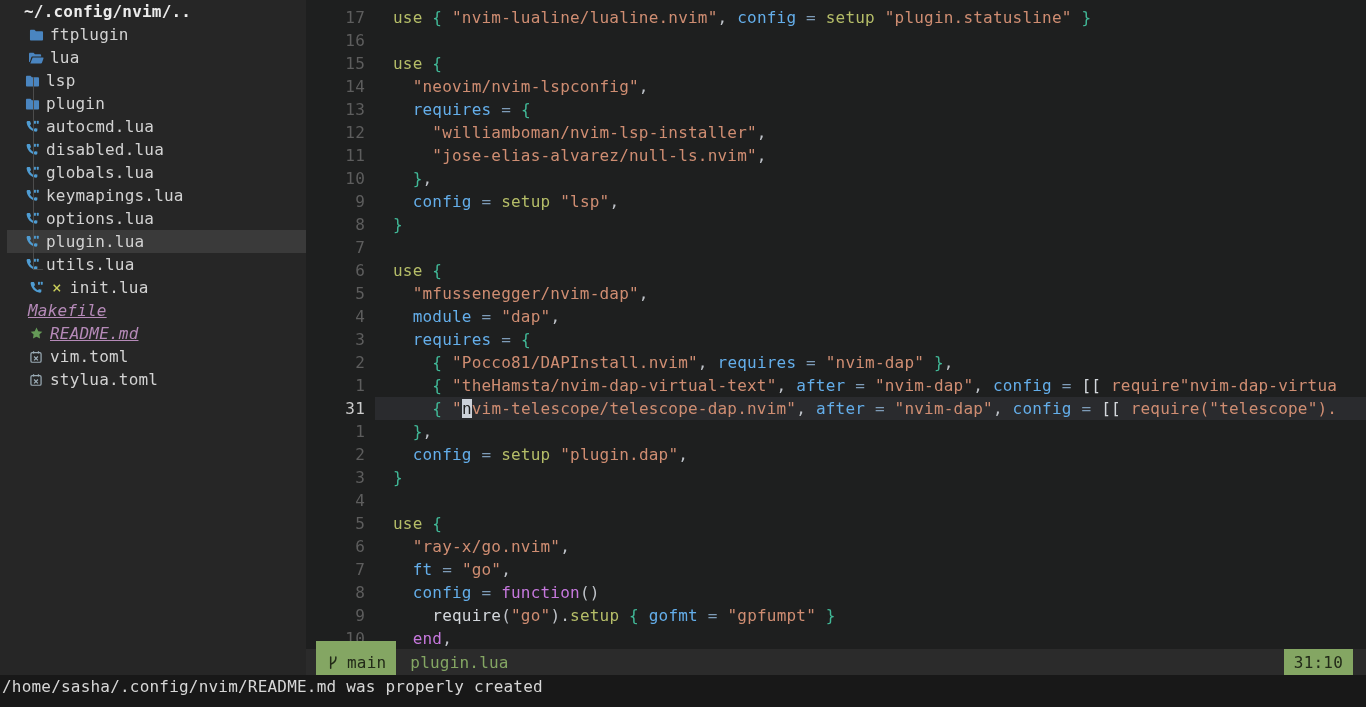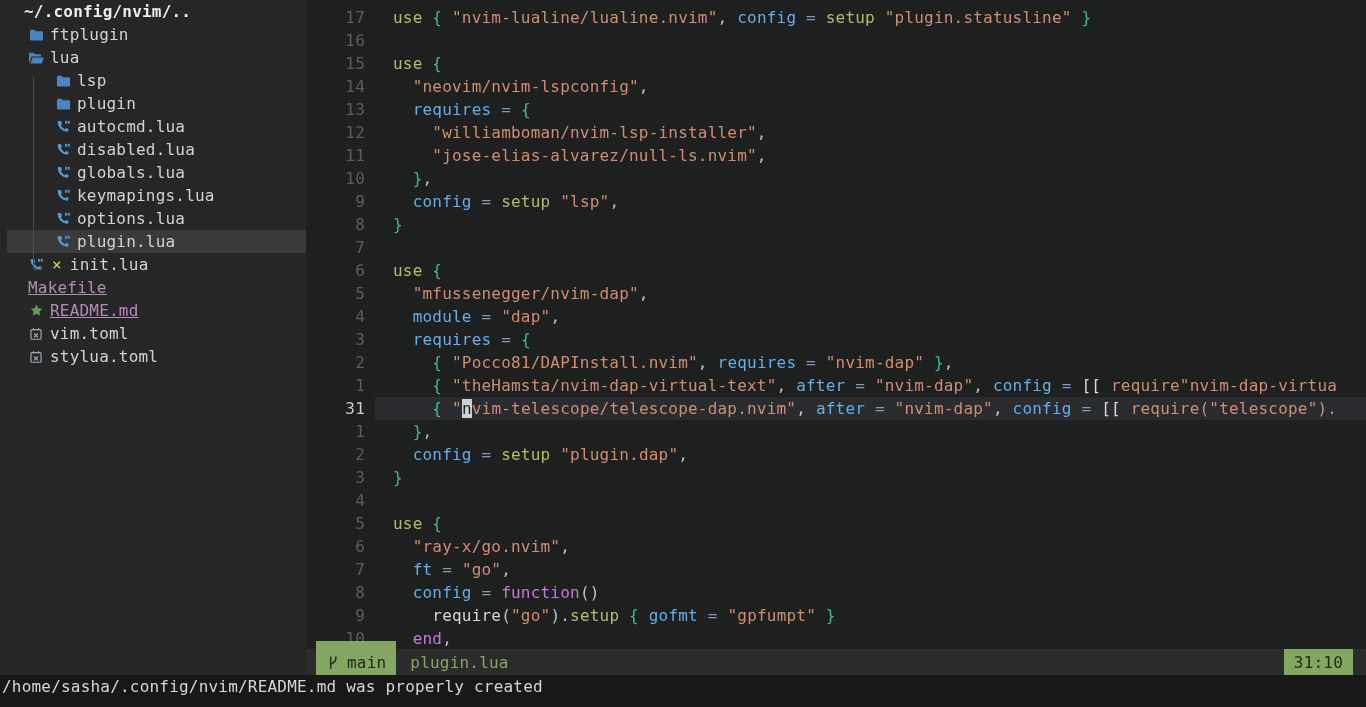--- a/index.html
+++ b/index.html
@@ -6,28 +6,28 @@
   .app{
     position:relative;width:1366px;height:707px;overflow:hidden;
     background:#8b5cf6;
     font-family:"DejaVu Sans Mono","Liberation Mono",monospace;
     font-size:16px;line-height:23px;letter-spacing:0.2px;
   }
   
   .sidebar{position:absolute;left:0;top:0;width:306px;height:675px;background:#262626;overflow:hidden;}
   .tree-row{position:relative;height:23px;display:flex;align-items:center;color:#d2d2d2;white-space:pre;}
   .tree-row.indent0{padding-left:28px;}
-  .tree-row.indent1{padding-left:55px;}
+  .tree-row.indent1{padding-left:24px;}
   .tree-row.selected{background:linear-gradient(to right,#262626 0,#262626 7px,#3a3a3a 7px);}
   .tree-root{height:23px;display:flex;align-items:center;padding-left:24px;
     font-weight:bold;color:#ececec;white-space:pre;}
   .tree-icon{width:16px;height:16px;flex:none;margin-right:6px;display:flex;align-items:center;justify-content:center;}
   .tree-mark{color:var(--mark-yellow,#ccd05a);margin-right:8px;margin-left:2px;}
   .tree-label{}
-  .tree-row.special .tree-label{color:var(--special-file,#b58ab8);text-decoration:underline;}
+  .tree-row.special .tree-label{color:var(--special-file,#b58ab8);text-decoration:underline;font-style:italic;}
   .tree-guide-v{position:absolute;left:33px;top:77px;width:1px;height:193px;background:#4c4c4c;}
   .tree-guide-h{position:absolute;left:33px;top:269px;width:10px;height:1px;background:#4c4c4c;}
   
   .editor{position:absolute;left:306px;top:0;width:1060px;height:649px;background:#1e1f1f;overflow:hidden;padding-top:6px;}
   .code-row{display:flex;height:23px;white-space:pre;color:#c5c9ce;}
   .lnum{width:59px;flex:none;text-align:right;color:#5d5d5d;}
   .ltext{flex:1;margin-left:10px;padding-left:18px;overflow:hidden;}
   .code-row.current .lnum{color:#cbcbcb;}
   .code-row.current .ltext{background:#2a2b2e;}
   .tk-kw{color:var(--keyword-func,#b5bd68);}
@@ -95,20 +95,25 @@
         <div class="tree-row indent1"><span class="tree-icon"><svg width="15" height="15" viewBox="0 0 16 16">
               <path d="M12.9 10.4c-.8-.1-1.5-.3-2.2-.7l-1.2 1.2C7.7 10 6.1 8.4 5.3 6.6l1.2-1.2c-.4-.7-.6-1.4-.7-2.2C5.7 2.4 5.2 2 4.4 2H3.1c-.8 0-1.5.7-1.4 1.5.5 5.3 4.7 9.5 10 10 .8.1 1.5-.6 1.5-1.4v-1.3c0-.8-.4-1.3-1.3-1.4z" fill="#4f9cd2"></path>
               <rect x="9.6" y="1.8" width="2" height="3.2" rx="0.6" fill="#4f9cd2"></rect>
               <rect x="12.6" y="1.8" width="2" height="3.2" rx="0.6" fill="#4f9cd2"></rect>
             </svg></span><span class="tree-label">options.lua</span></div>
         <div class="tree-row indent1 selected"><span class="tree-icon"><svg width="15" height="15" viewBox="0 0 16 16">
               <path d="M12.9 10.4c-.8-.1-1.5-.3-2.2-.7l-1.2 1.2C7.7 10 6.1 8.4 5.3 6.6l1.2-1.2c-.4-.7-.6-1.4-.7-2.2C5.7 2.4 5.2 2 4.4 2H3.1c-.8 0-1.5.7-1.4 1.5.5 5.3 4.7 9.5 10 10 .8.1 1.5-.6 1.5-1.4v-1.3c0-.8-.4-1.3-1.3-1.4z" fill="#4f9cd2"></path>
               <rect x="9.6" y="1.8" width="2" height="3.2" rx="0.6" fill="#4f9cd2"></rect>
               <rect x="12.6" y="1.8" width="2" height="3.2" rx="0.6" fill="#4f9cd2"></rect>
             </svg></span><span class="tree-label">plugin.lua</span></div>
+        <div class="tree-row indent1"><span class="tree-icon"><svg width="15" height="15" viewBox="0 0 16 16">
+              <path d="M12.9 10.4c-.8-.1-1.5-.3-2.2-.7l-1.2 1.2C7.7 10 6.1 8.4 5.3 6.6l1.2-1.2c-.4-.7-.6-1.4-.7-2.2C5.7 2.4 5.2 2 4.4 2H3.1c-.8 0-1.5.7-1.4 1.5.5 5.3 4.7 9.5 10 10 .8.1 1.5-.6 1.5-1.4v-1.3c0-.8-.4-1.3-1.3-1.4z" fill="#4f9cd2"></path>
+              <rect x="9.6" y="1.8" width="2" height="3.2" rx="0.6" fill="#4f9cd2"></rect>
+              <rect x="12.6" y="1.8" width="2" height="3.2" rx="0.6" fill="#4f9cd2"></rect>
+            </svg></span><span class="tree-label">utils.lua</span></div>
         <div class="tree-row indent0"><span class="tree-icon"><svg width="15" height="15" viewBox="0 0 16 16">
               <path d="M12.9 10.4c-.8-.1-1.5-.3-2.2-.7l-1.2 1.2C7.7 10 6.1 8.4 5.3 6.6l1.2-1.2c-.4-.7-.6-1.4-.7-2.2C5.7 2.4 5.2 2 4.4 2H3.1c-.8 0-1.5.7-1.4 1.5.5 5.3 4.7 9.5 10 10 .8.1 1.5-.6 1.5-1.4v-1.3c0-.8-.4-1.3-1.3-1.4z" fill="#4f9cd2"></path>
               <rect x="9.6" y="1.8" width="2" height="3.2" rx="0.6" fill="#4f9cd2"></rect>
               <rect x="12.6" y="1.8" width="2" height="3.2" rx="0.6" fill="#4f9cd2"></rect>
             </svg></span><span class="tree-mark">×</span><span class="tree-label">init.lua</span></div>
         <div class="tree-row indent0 special"><span class="tree-label">Makefile</span></div>
         <div class="tree-row indent0 special"><span class="tree-icon"><svg width="15" height="15" viewBox="0 0 16 16">
               <path d="M8 1.6l1.9 3.9 4.3.6-3.1 3 .7 4.3L8 11.4l-3.8 2 .7-4.3-3.1-3 4.3-.6z" fill="#659a57"></path>
             </svg></span><span class="tree-label">README.md</span></div>
         <div class="tree-row indent0"><span class="tree-icon"><svg width="14" height="14" viewBox="0 0 16 16">

